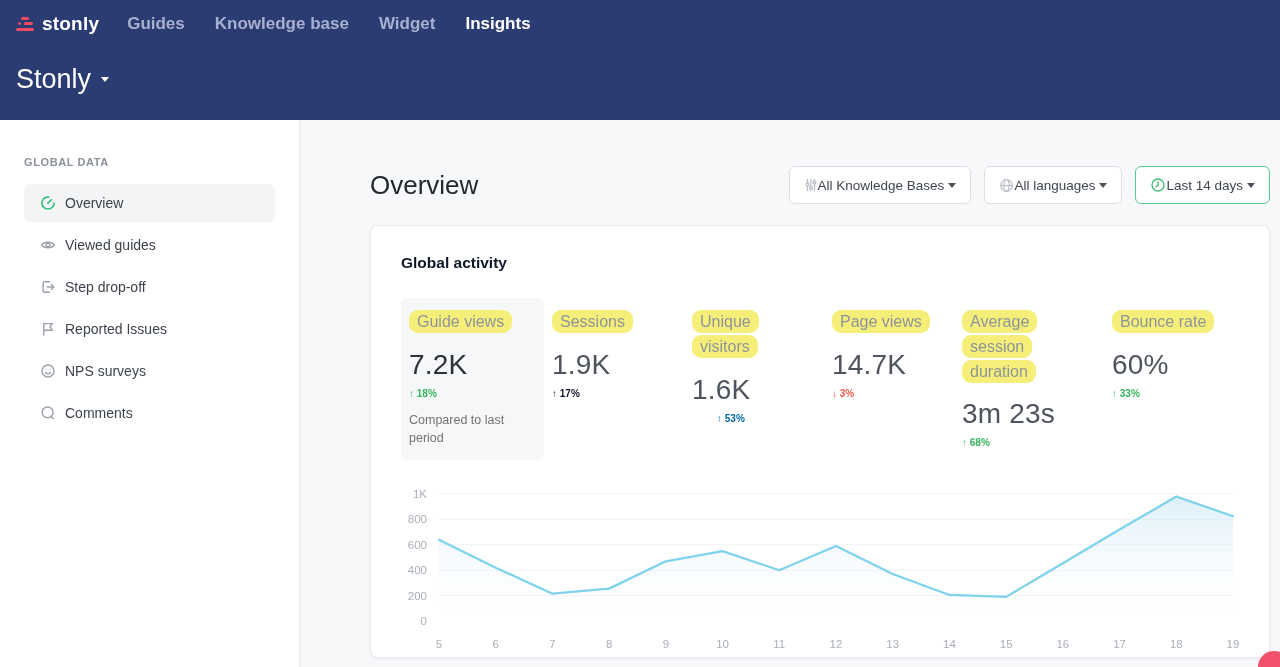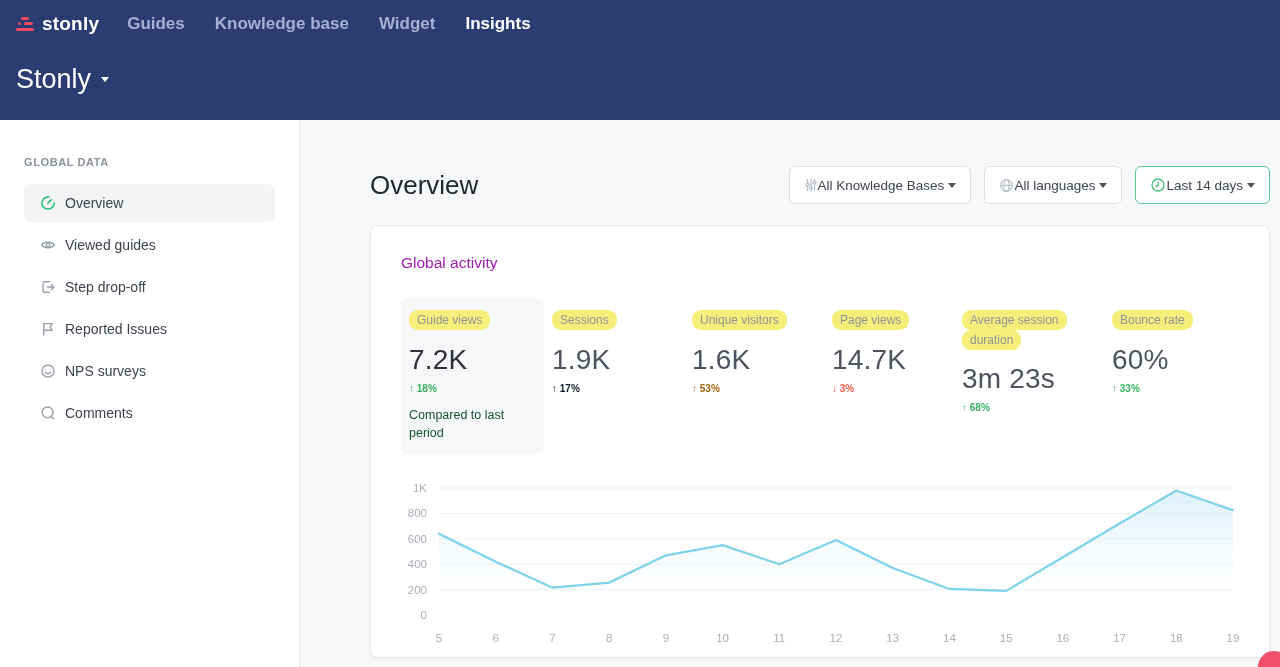--- a/index.html
+++ b/index.html
@@ -40,31 +40,31 @@
   .header-row { margin-top:46px; display:flex; align-items:center; }
   .page-title { font-size:26px; font-weight:400; color:#23272f; }
   .filters { margin-left:auto; display:flex; gap:13px; }
   .dd-btn { height:38px; background:#fff; border:1px solid #dcdfe4; border-radius:6px; display:flex; align-items:center; padding:0 14px; cursor:pointer; font-size:13.5px; color:#3f4650; }
   .dd-btn .dd-icon { display:flex; }
   .dd-btn .caret-d { width:0; height:0; border-left:4px solid transparent; border-right:4px solid transparent; border-top:5px solid #4a515b; margin-left:4px; }
   .dd-btn.accent { border:1.5px solid #57cb8e; }
 
   
   .card { margin-top:21px; width:900px; background:#fff; border:1px solid #e7eaee; border-radius:8px; box-shadow:0 1px 3px rgba(16,24,40,.06); padding:28px 30px 20px 30px; height:433px; }
-  .card-title { font-size:15.5px; font-weight:400; color:#a21caf; }
+  .card-title { font-size:15.5px; font-weight:700; color:#0f172a; }
 
   .metrics { margin-top:26px; display:grid; grid-template-columns:143px 140px 140px 130px 150px 1fr; }
   .metric { padding:12px 8px; border-radius:6px; cursor:pointer; }
   .metric.selected { background:#f6f7f8; }
-  .m-label { display:inline; font-size:12px; line-height:1.55; color:#8f949a; background:#f5ef7a; border-radius:9px; padding:3px 8px; -webkit-box-decoration-break:clone; box-decoration-break:clone; }
+  .m-label { display:inline; font-size:16px; line-height:1.55; color:#8f949a; background:#f5ef7a; border-radius:9px; padding:3px 8px; -webkit-box-decoration-break:clone; box-decoration-break:clone; }
   .m-label-wrap { max-width:112px; display:block; }
   .m-value { margin-top:14px; font-size:28px; color:#4d545e; letter-spacing:.2px; }
   .metric.selected .m-value { color:#2e3138; }
   .m-delta { margin-top:7px; font-size:10px; font-weight:700; }
-  .m-note { margin-top:12px; font-size:12.5px; line-height:1.45; color:#14532d; max-width:110px; }
+  .m-note { margin-top:12px; font-size:12.5px; line-height:1.45; color:#737373; max-width:110px; }
 
   .chart-wrap { margin-top:20px; }
 
   
   .chat-bubble { position:absolute; right:-10px; bottom:-16px; width:32px; height:32px; border-radius:50%; background:#f0506b; cursor:pointer; }
 </style>
 </head>
 <body>
 
 <div class="topbar">
@@ -206,21 +206,21 @@
           <div class="m-note">Compared to last period</div>
         </div>
         <div class="metric">
           <span class="m-label-wrap"><span class="m-label">Sessions</span></span>
           <div class="m-value">1.9K</div>
           <div class="m-delta" style="color: #0f172a;"><span>↑</span> <span>17%</span></div>
         </div>
         <div class="metric">
           <span class="m-label-wrap"><span class="m-label">Unique visitors</span></span>
           <div class="m-value">1.6K</div>
-          <div class="m-delta" style="color: #a16207;"><span>↑</span> <span>53%</span></div>
+          <div class="m-delta" style="color: #0369a1; margin-left: 25px;"><span>↑</span> <span>53%</span></div>
         </div>
         <div class="metric">
           <span class="m-label-wrap"><span class="m-label">Page views</span></span>
           <div class="m-value">14.7K</div>
           <div class="m-delta" style="color: rgb(242, 89, 75);"><span>↓</span> <span>3%</span></div>
         </div>
         <div class="metric">
           <span class="m-label-wrap"><span class="m-label">Average session duration</span></span>
           <div class="m-value">3m 23s</div>
           <div class="m-delta" style="color: rgb(54, 179, 95);"><span>↑</span> <span>68%</span></div>

